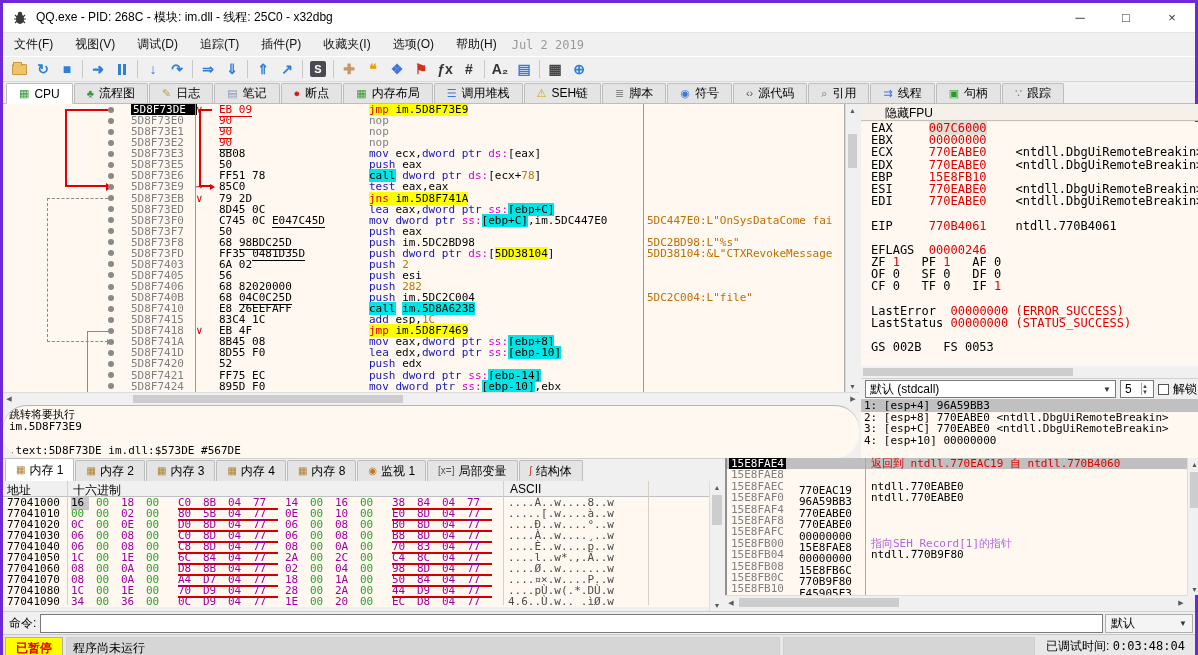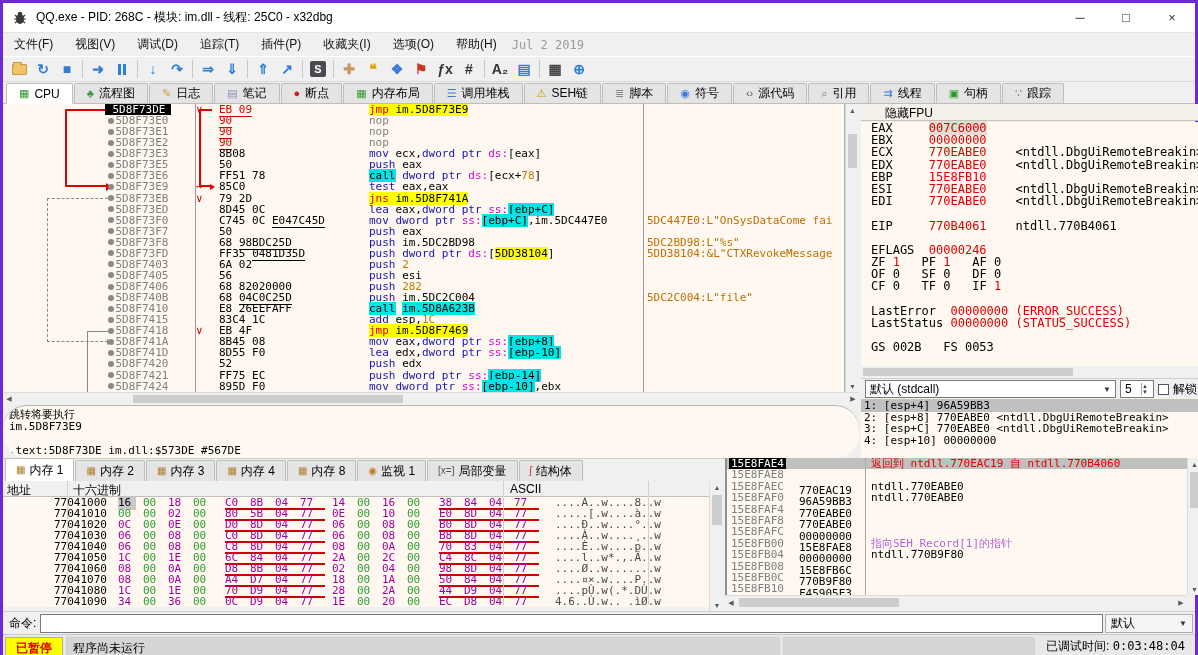--- a/index.html
+++ b/index.html
@@ -35,21 +35,21 @@
   .tab.active { background:#ffffff; height:21px; margin-bottom:-1px; border-bottom:1px solid #fff; }
   .tico { font-size:11px; line-height:1; }
 
   
   .pane { position:absolute; background:#FFF8F0; overflow:hidden; }
 
   
   #disasm { left:0; top:101px; width:842px; height:288px; border-right:1px solid #aaa; }
   .drow { position:relative; height:11.07px; line-height:11px; font-size:11px; font-family:"DejaVu Sans Mono", monospace; white-space:pre; }
   .d-dot { position:absolute; left:105px; top:2.5px; width:6px; height:6px; border-radius:50%; background:#8a8a8a; }
-  .d-addr { position:absolute; left:102px; width:74px; color:#7f7f7f;text-align:center; }
+  .d-addr { position:absolute; left:128px; width:74px; color:#7f7f7f; }
   .d-addr.sel { background:#000; color:#fff; width:66px; padding-left:2px; }
   .d-mk { position:absolute; left:193px; width:20px; color:#d00000; }
   .d-bytes { position:absolute; left:216px; width:146px; color:#000; }
   .d-ins { position:absolute; left:366px; width:272px; }
   .d-cmt { position:absolute; left:644px; width:196px; color:#bf6e00; overflow:hidden; white-space:pre; }
   .tk-m { color:#1515b5; } .tk-p { color:#000; } .tk-g { color:#808080; } .tk-mag { color:#d400d4; } .tk-n { color:#c07800; }
   .tk-y-r { color:#e00000; background:#ffff00; } .tk-y-k { color:#000; background:#ffff00; } .tk-cy { color:#000; background:#00e5e5; }
   .b-patch { color:#e00000; border-bottom:1px solid #e00000; } .b-u { border-bottom:1px solid #000; }
   .vline { position:absolute; top:0; bottom:0; width:1px; background:#9a9a9a; }
   
@@ -94,21 +94,21 @@
   .argrow.sel { background:#c0c0c0; }
 
   
   #memtabs { position:absolute; left:0; top:455px; width:722px; height:23px; background:#f0f0f0; display:flex; align-items:flex-end; padding-left:2px; border-top:1px solid #cfcfcf; }
   .mtab { height:21px; display:flex; align-items:center; gap:4px; padding:0 10px; border:1px solid #bdbdbd; border-bottom:none; background:#e4e4e4; margin-right:1px; font-size:12px; white-space:nowrap; border-top-left-radius:2px; border-top-right-radius:2px; }
   .mtab.active { background:#fff; height:23px; }
   #memhead { position:absolute; left:0; top:478px; width:706px; height:16px; background:#f0f0f0; border-bottom:1px solid #c0c0c0; font-size:12px; color:#000; }
   #memhead span { position:absolute; top:1px; } 
   .mh-div { position:absolute; top:1px; bottom:1px; width:1px; background:#c0c0c0; }
   #memrows { position:absolute; left:0; top:494px; width:706px; height:110px; background:#FFF8F0; }
-  .memrow { height:11px; line-height:11px; font-size:11px; font-family:"DejaVu Sans Mono", monospace; white-space:pre; position:relative;margin-left:47px; }
+  .memrow { height:11px; line-height:11px; font-size:11px; font-family:"DejaVu Sans Mono", monospace; white-space:pre; position:relative; }
   .m-addr { position:absolute; left:4px; color:#000; }
   .m-hex { position:absolute; left:68px; display:flex; }
   .bgrp { display:flex; margin-right:7px; }
   .bgrp.ptr { border-bottom:2px solid #d00000; }
   .by { width:25px; text-align:left; color:#a000a0; }
   .by.z { color:#2e9e2e; }
   .by.cur { background:#c8c8c8; color:#000; width:18px; margin-right:7px; }
   .m-asc { position:absolute; left:505px; color:#4a4a4a;text-align:center; }
   .mem-div { position:absolute; top:478px; bottom:47px; width:1px; background:#d8d0c6; }
 

